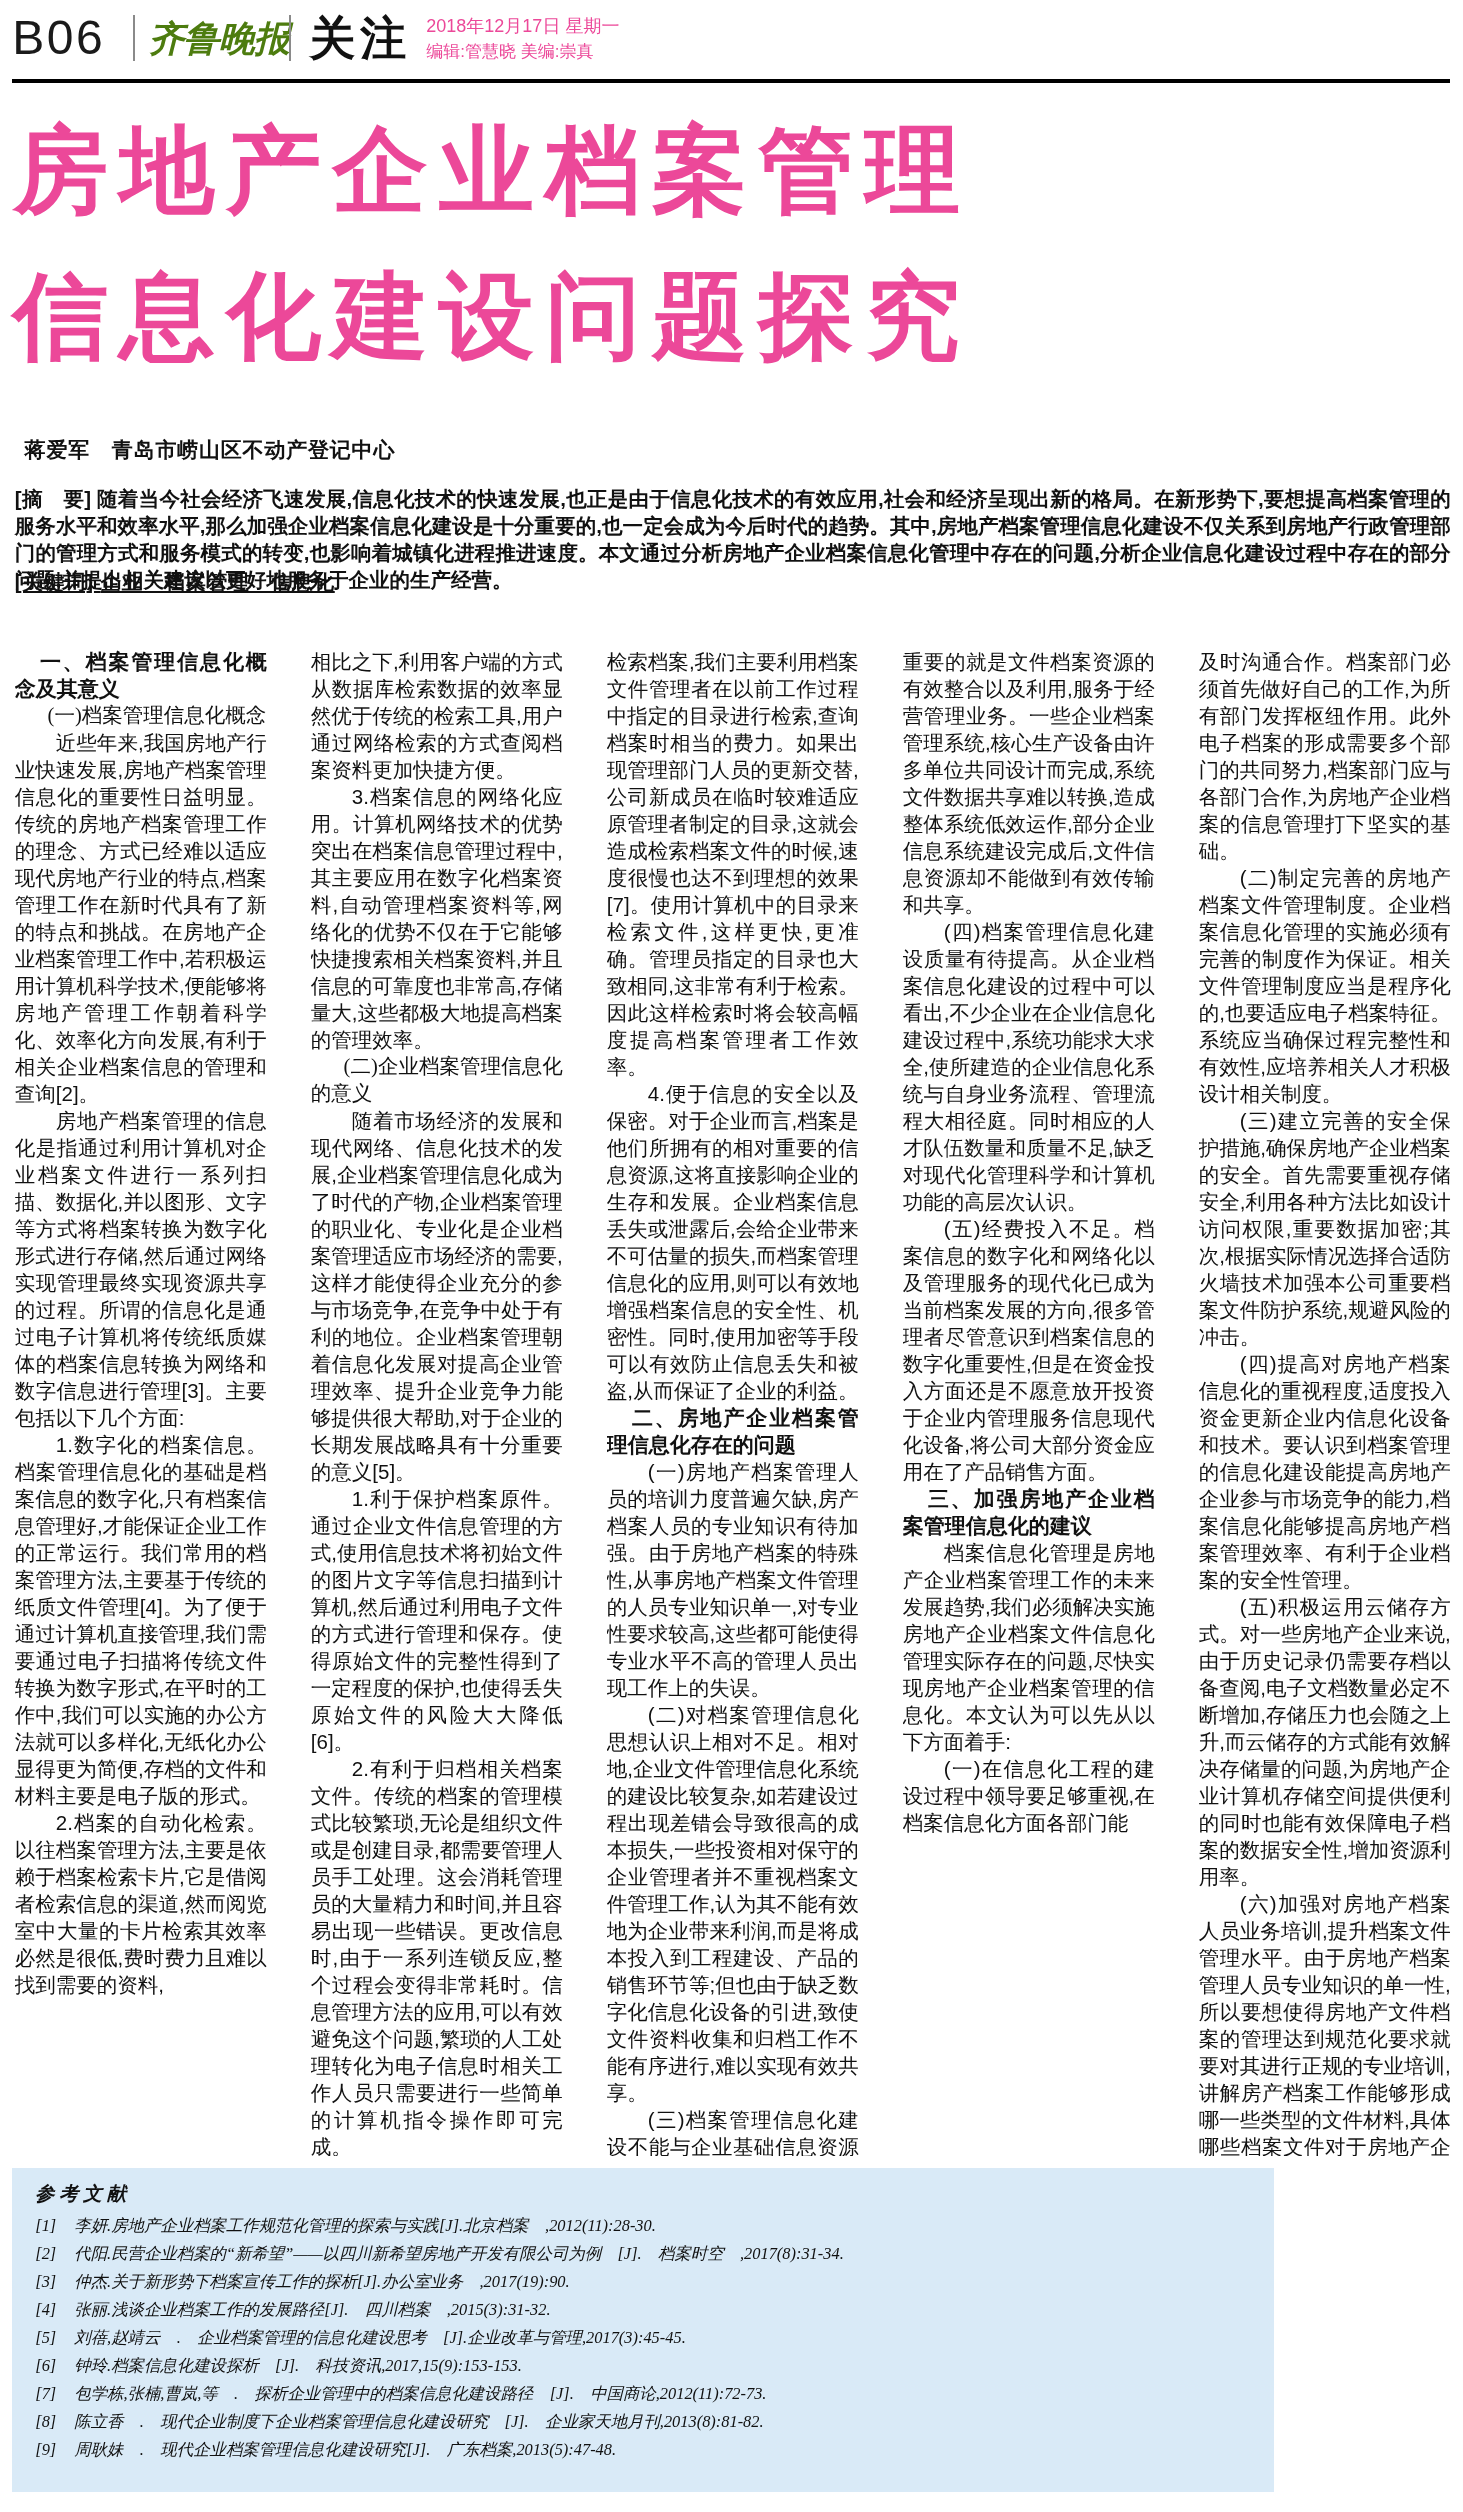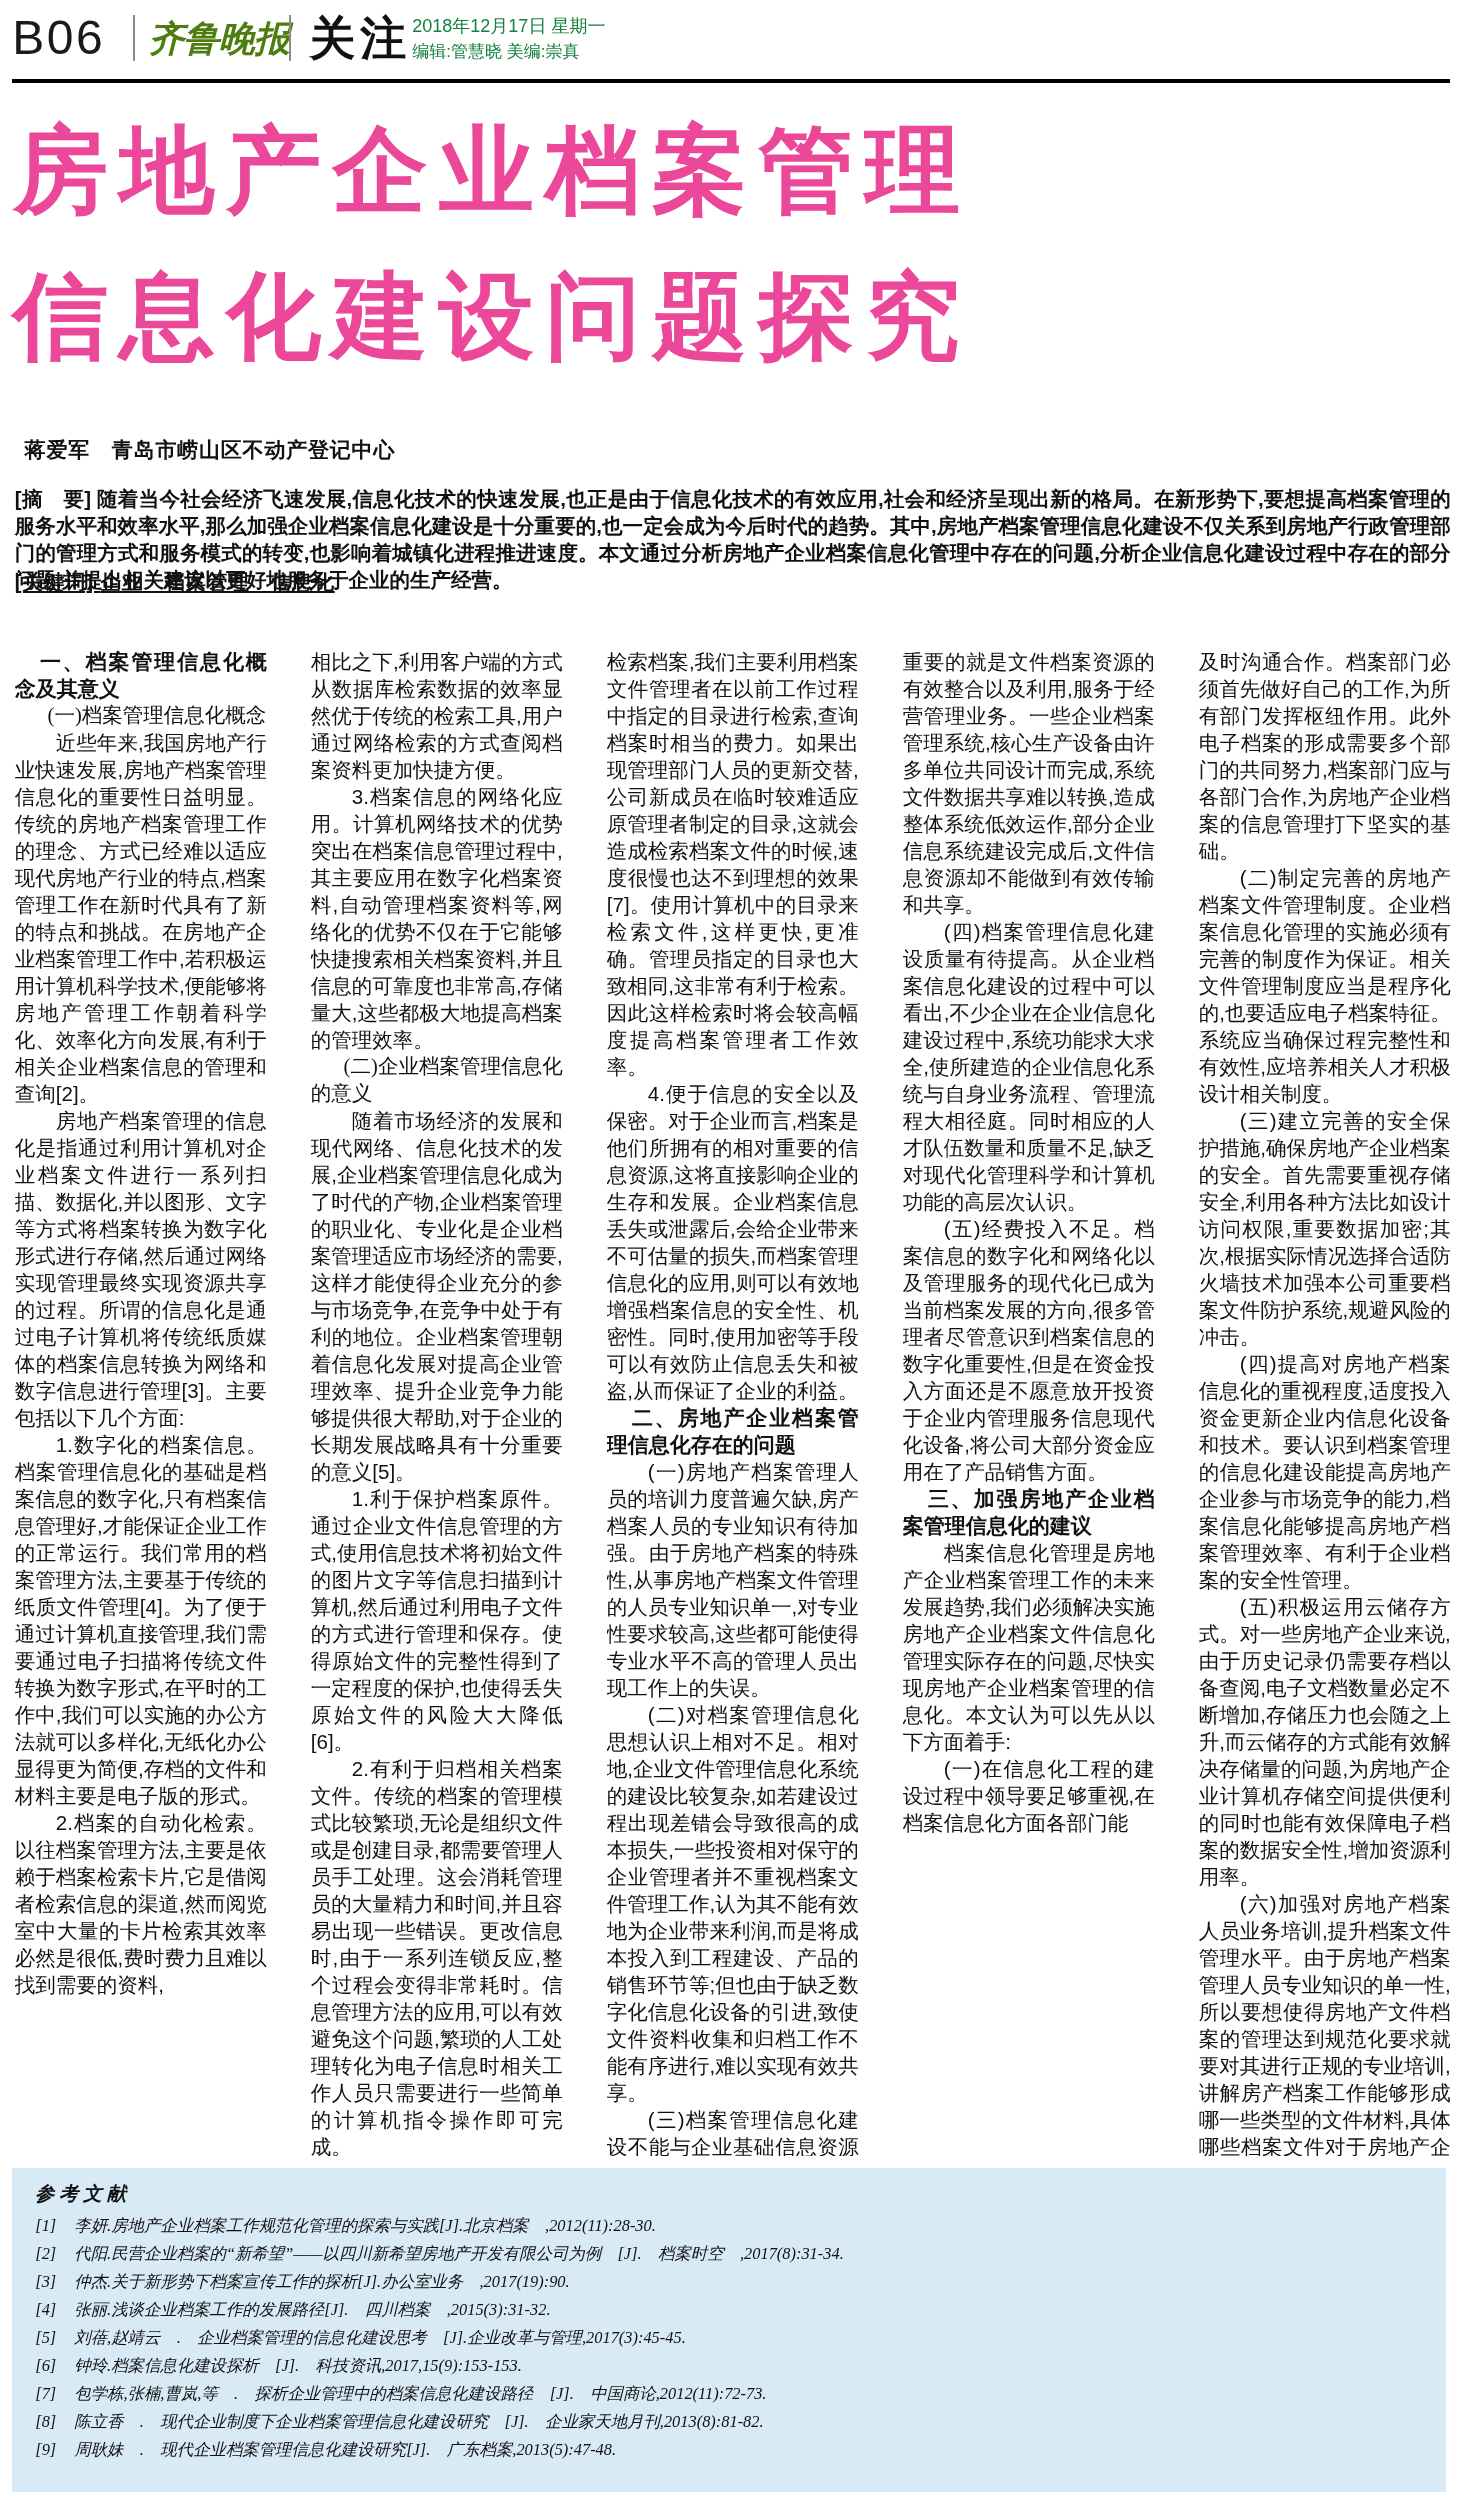--- a/index.html
+++ b/index.html
@@ -10,42 +10,42 @@
   }
   
   .masthead{position:absolute;top:8.2px;left:12.3px;right:12.3px;height:66px;}
   .page-no{position:absolute;left:0;top:1.6px;font-size:48px;font-weight:normal;letter-spacing:2.5px;color:#1a1a1a;}
   .vdiv{position:absolute;top:6.6px;width:1.6px;height:46px;background:#8a8a8a;}
   .vdiv.d1{left:121px;}
   .vdiv.d2{left:277px;}
   .logo{position:absolute;left:136px;top:6.6px;font-family:"Liberation Serif","DejaVu Serif",serif;
         font-size:36px;font-weight:bold;font-style:italic;color:#4d7c0f;letter-spacing:-0.8px;}
   .section{position:absolute;left:297px;top:0px;font-size:46px;font-weight:900;letter-spacing:4.9px;}
-  .mast-info{position:absolute;left:400px;top:4.9px;font-size:18px;line-height:26px;color:#15803d;}
+  .mast-info{position:absolute;left:414px;top:4.9px;font-size:18px;line-height:26px;color:#ec4899;}
   .mast-info .editors{font-size:17px;}
   .black-rule{position:absolute;top:79px;left:12.3px;width:1438px;height:4.1px;background:#000;}
   
   .headline{position:absolute;top:97px;left:13px;width:1426px;
             font-size:95px;line-height:146px;font-weight:900;letter-spacing:11.5px;color:#ec4899;}
   .byline{position:absolute;top:436px;left:24.6px;font-size:21px;font-weight:bold;letter-spacing:0.8px;}
   
   .abstract{position:absolute;top:485px;left:14.8px;width:1436px;
             font-size:20.5px;line-height:27px;font-weight:bold;text-align:justify;word-break:break-all;}
   .abstract .lbl{font-weight:bold;}
   .keywords{position:absolute;top:568px;left:14.8px;font-size:20.5px;font-weight:bold;letter-spacing:0.8px;text-decoration:underline;}
   
   .body-cols{position:absolute;top:648px;left:14.8px;width:1436px;height:1508px;
              display:flex;justify-content:space-between;overflow:hidden;gap:44px;}
   .col{width:261px;font-size:20.5px;line-height:27px;text-align:justify;word-break:break-all;overflow:hidden;}
   .col .para{margin:0;text-indent:2em;}
   .col .para.cont{text-indent:0;}
   .col .sec-h{font-weight:900;text-indent:1.2em;font-size:21px;}
   .col .sub-h{text-indent:1.6em;font-family:"Liberation Serif","DejaVu Serif",serif;}
   
-  .refs{position:absolute;top:2168px;left:12.3px;width:1434px;height:324px;
+  .refs{position:absolute;top:2168px;left:12.3px;width:1262px;height:324px;
         background:#d9eaf7;box-sizing:border-box;padding:13px 19.7px 0 23px;
         font-family:"Liberation Serif","DejaVu Serif",serif;font-style:italic;}
   .refs-title{font-size:19px;font-weight:bold;letter-spacing:4.9px;margin-bottom:4.9px;}
   .ref-item{display:flex;font-size:16.4px;line-height:28px;}
   .ref-no{width:39px;flex:0 0 39px;}
   .ref-text{flex:1;white-space:nowrap;overflow:hidden;}
 </style>
 </head>
 <body>
 

